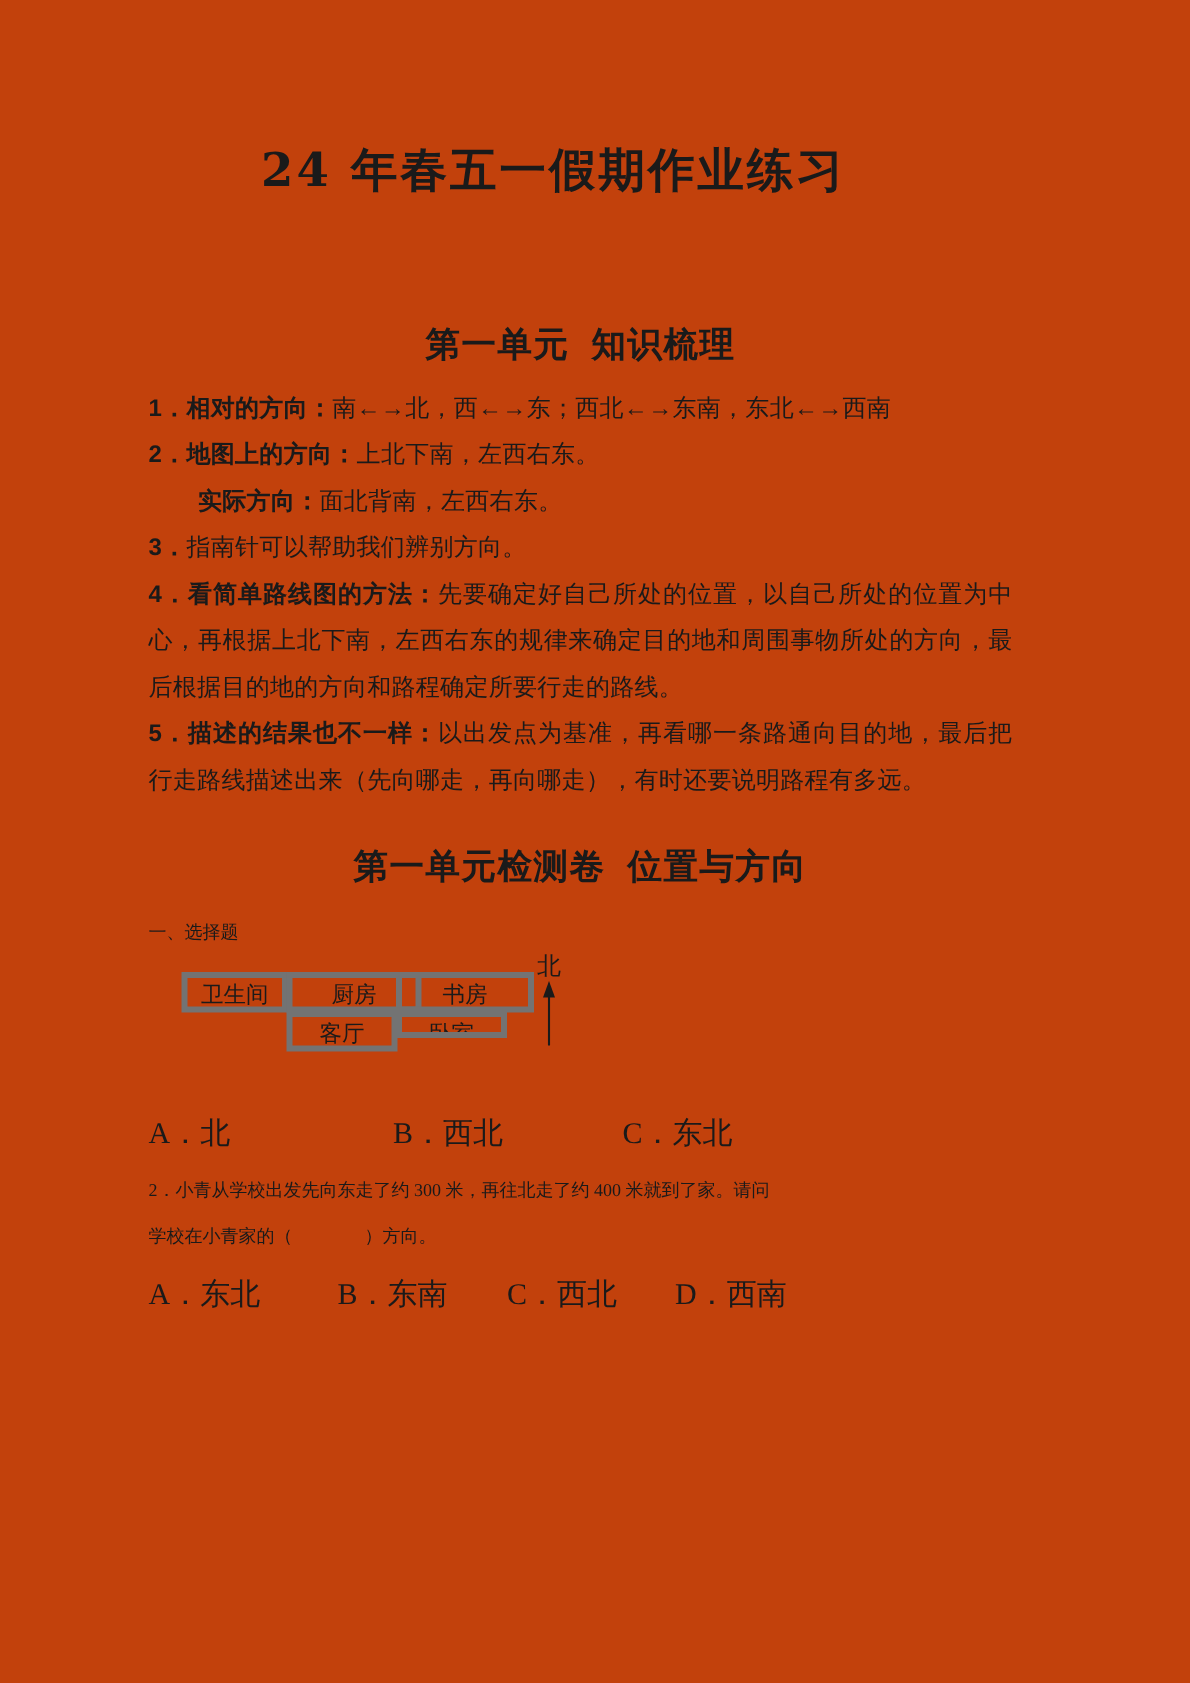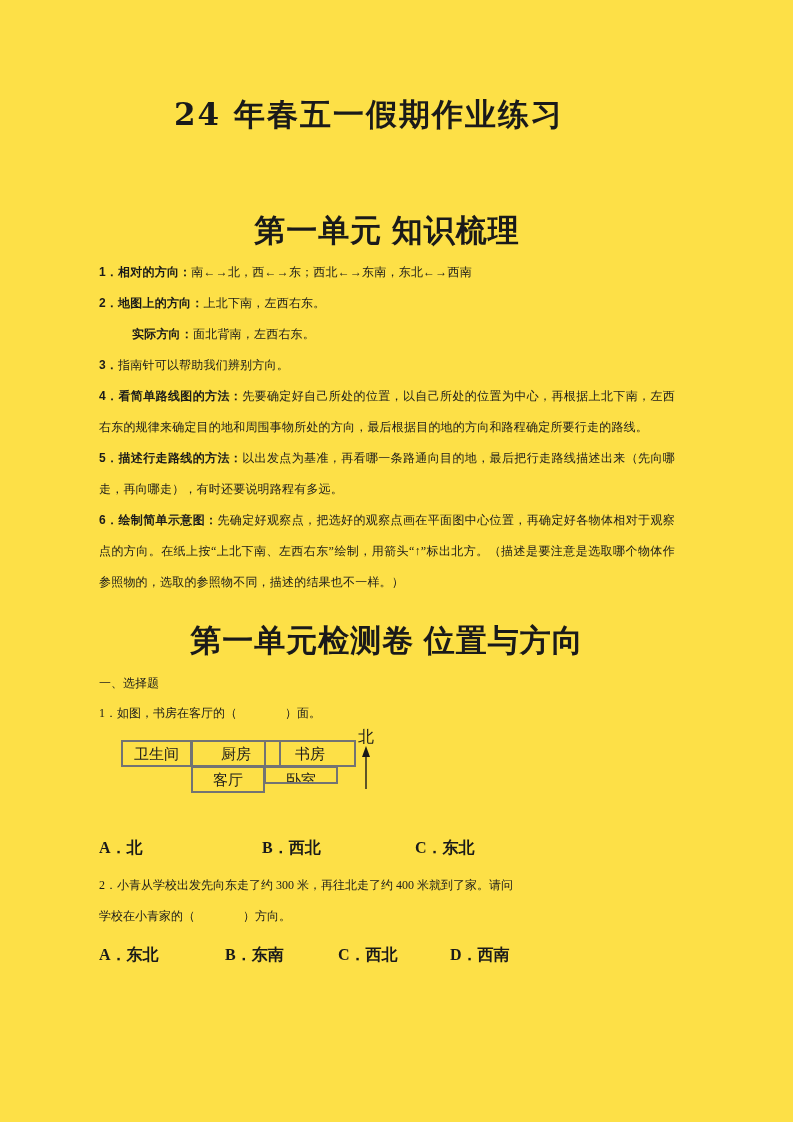--- a/index.html
+++ b/index.html
@@ -5,21 +5,21 @@
   html, body { margin: 0; padding: 0; }
   body {
     width: 793px; height: 1122px;
     background: #ffffff;
     color: #1a1a1a;
     font-family: "Liberation Serif", "DejaVu Serif", serif;
   }
   .page {
     position: relative;
     width: 793px; height: 1122px;
-    background: #fde047;
+    background: #c2410c;
     overflow: hidden;
   }
   .content {
     position: absolute;
     left: 99px; top: 0;
     width: 576px;
   }
   .doc-title {
     margin: 0;
     padding-top: 92px;
@@ -28,32 +28,32 @@
     font-family: "DejaVu Serif", "Liberation Serif", serif;
     font-weight: bold;
     font-size: 31px;
     line-height: 44px;
     letter-spacing: 2px;
     white-space: nowrap;
   }
   .sec-h {
     margin: 0;
     text-align: center;
-    font-family: Liberation Sans, sans-serif;
+    font-family: Liberation Mono, monospace;
     font-weight: bold;
-    font-size: 31px;
+    font-size: 23px;
     line-height: 30px;
     letter-spacing: 1px;
   }
   .kh { margin-top: 80px; }
   .th { margin-top: 28px; }
   .ki { margin-top: 11px; }
   .ki p {
     margin: 0;
-    font-size: 12px;
+    font-size: 16px;
     line-height: 31px;
     text-align: justify;
     letter-spacing: 0.2px;
   }
   .ki p.sub { padding-left: 33px; }
   .b {
     font-family: "Liberation Sans", "DejaVu Sans", sans-serif;
     font-weight: bold;
   }
   .plain {
@@ -70,21 +70,21 @@
     margin-top: 0;
   }
   .fp {
     position: absolute;
     left: 22px; top: 12px;
     width: 220px; height: 54px;
   }
   .cell {
     position: absolute;
     box-sizing: border-box;
-    border: 2px solid #737373;
+    border: 4px solid #737373;
     font-size: 15px;
     line-height: 25px;
     text-align: center;
     white-space: nowrap;
     overflow: hidden;
   }
   .c1 { left: 0;     top: 0;    width: 71px; height: 27px; }
   .c2 { left: 70px;  top: 0;    width: 90px; height: 27px; }
   .c3 { left: 143px; top: 0;    width: 92px; height: 27px; }
   .c4 { left: 70px;  top: 26px; width: 74px; height: 27px; }
@@ -94,23 +94,22 @@
     left: 252px; top: 0;
     width: 30px;
     text-align: center;
   }
   .compass-label { font-size: 16px; line-height: 17px; }
   .compass svg { display: block; margin: 1px auto 0 auto; }
   
   .opts {
     position: relative;
     height: 24px;
-    font-size: 16px;
+    font-size: 20px;
     line-height: 24px;
-    font-weight: bold;
   }
   .opts .opt { position: absolute; top: 0; white-space: nowrap; }
   .opts-q1 { margin-top: 30px; }
   .opts-q1 .o0 { left: 0; }
   .opts-q1 .o1 { left: 163px; }
   .opts-q1 .o2 { left: 316px; }
   .opts-q2 { margin-top: 11px; text-align: right; }
   .opts-q2 .o0 { left: 0; }
   .opts-q2 .o1 { left: 126px; }
   .opts-q2 .o2 { left: 239px; }
@@ -125,29 +124,27 @@
     <h1 class="doc-title">24 年春五一假期作业练习</h1>
 
     <h2 class="sec-h kh">第一单元 知识梳理</h2>
 
     <div class="ki">
       <p><span class="b">1．</span><span class="b">相对的方向：</span><span>南←→北，西←→东；西北←→东南，东北←→西南</span></p>
       <p><span class="b">2．</span><span class="b">地图上的方向：</span><span>上北下南，左西右东。</span></p>
       <p class="sub"><span class="b">实际方向：</span><span>面北背南，左西右东。</span></p>
       <p><span class="b">3．</span><span>指南针可以帮助我们辨别方向。</span></p>
       <p><span class="b">4．</span><span class="b">看简单路线图的方法：</span><span>先要确定好自己所处的位置，以自己所处的位置为中心，再根据上北下南，左西右东的规律来确定目的地和周围事物所处的方向，最后根据目的地的方向和路程确定所要行走的路线。</span></p>
-      <p><span class="b">5．</span><span class="b">描述行走路线的方法：</span><span>以出发点为基准，再看哪一条路通向目的地，最后把行走路线描述出来（先向哪走，再向哪走），有时还要说明路程有多远。</span></p>
-      <p><span class="b">6．</span><span class="b">绘制简单示意图：</span><span>先确定好观察点，把选好的观察点画在平面图中心位置，再确定好各物体相对于观察点的方向。在纸上按“上北下南、左西右东”绘制，用箭头“↑”标出北方。（描述是要注意是选取哪个物体作参照物的，选取的参照物不同，描述的结果也不一样。）</span></p>
+      <p><span class="b">5．</span><span class="b">描述的结果也不一样：</span><span>以出发点为基准，再看哪一条路通向目的地，最后把行走路线描述出来（先向哪走，再向哪走），有时还要说明路程有多远。</span></p>
     </div>
 
     <h2 class="sec-h th">第一单元检测卷 位置与方向</h2>
 
     <p class="plain sel-label">一、选择题</p>
 
-    <p class="plain">1．如图，书房在客厅的（　　　　）面。</p>
 
     <div class="fp-wrap">
       <div class="fp">
         <div class="cell c1">卫生间</div>
         <div class="cell c2">厨房</div>
         <div class="cell c3">书房</div>
         <div class="cell c4">客厅</div>
         <div class="cell c5">卧室</div>
       </div>
       <div class="compass">

